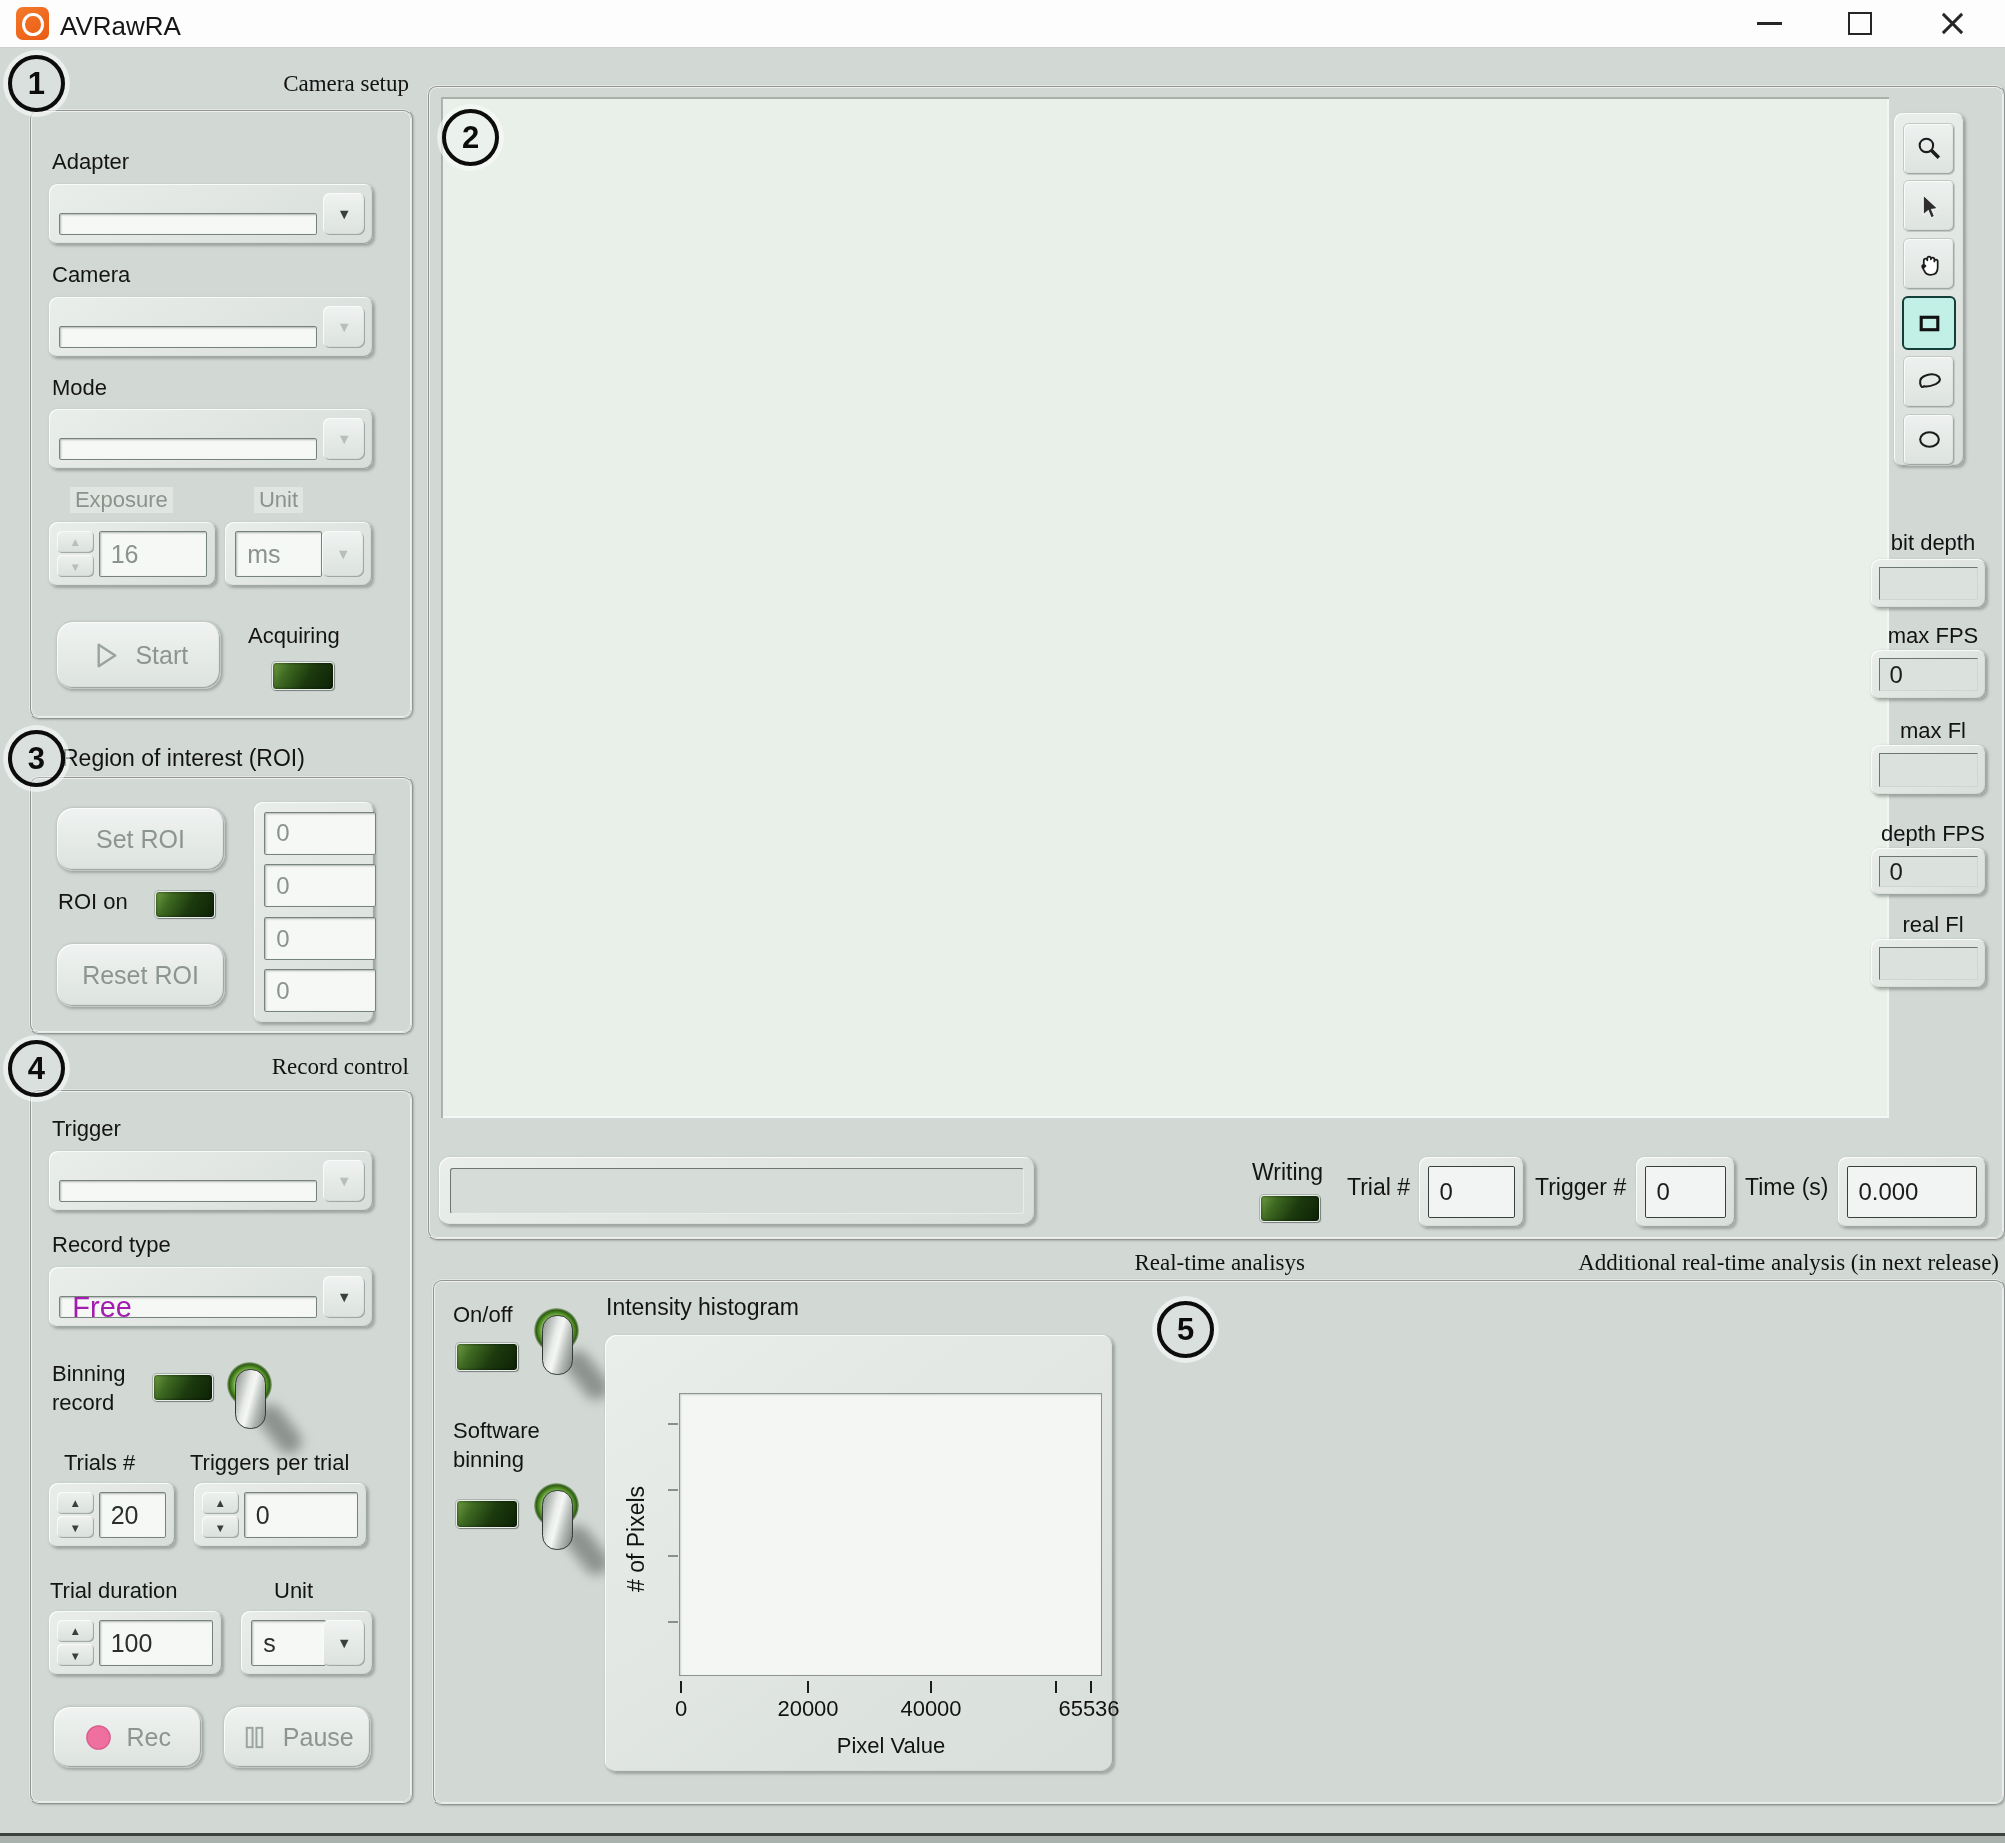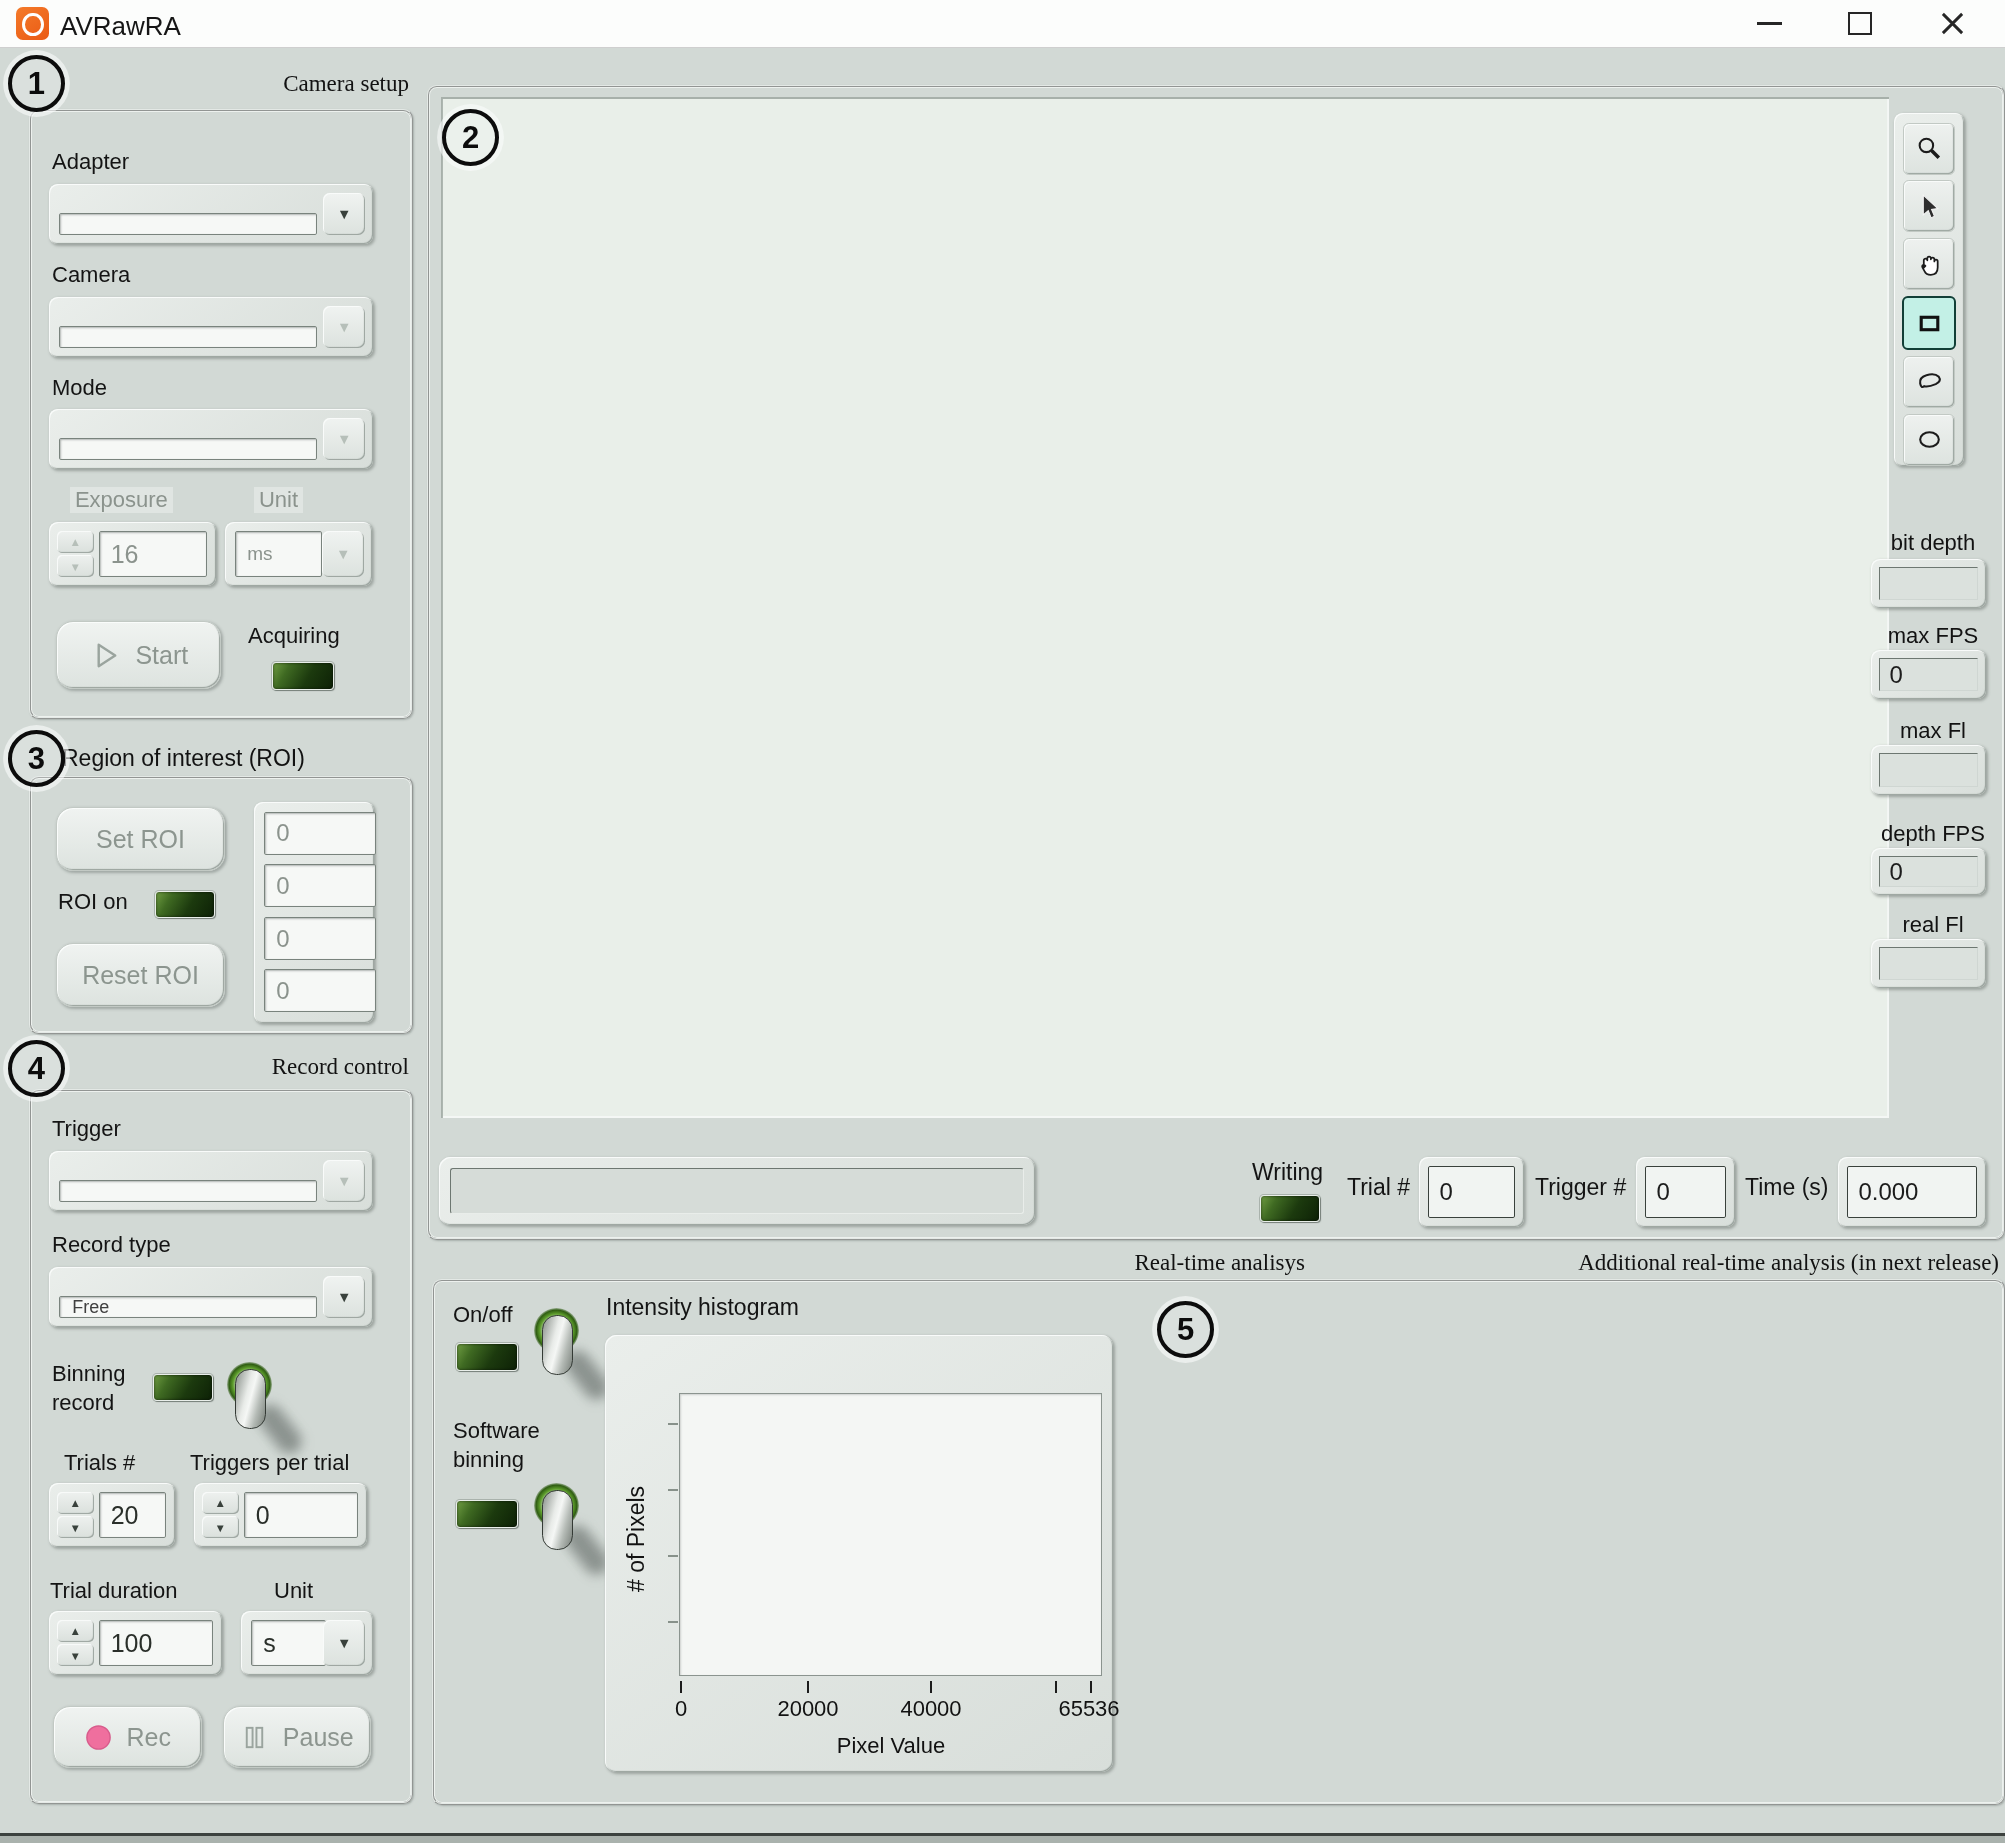--- a/index.html
+++ b/index.html
@@ -25,21 +25,21 @@
     box-shadow:0 0 0 4.9px rgba(250,252,251,.6);display:flex;align-items:center;justify-content:center;
     font-size:31px;font-weight:bold;color:#0c0c0c;z-index:6;}
 
   
   .lbl{position:absolute;font-size:22px;color:#141414;white-space:nowrap;}
   .lbl.dim{color:#8b938d;background:#e0e5e2;padding:0 4.9px;}
   .raised{position:absolute;background:linear-gradient(145deg,#eaeeeb,#d8deda);border-radius:8.7px;
     box-shadow:inset 1px 1px 0 #f9fbfa, inset -1px -1px 1px #98a19c, 1.9px 1.9px 2.9px rgba(70,78,74,.38);}
   .field{position:absolute;background:#f6f8f6;border:1px solid #79837d;border-radius:1.9px;
     box-shadow:inset 1px 1px 1.9px rgba(80,90,85,.42);display:flex;align-items:center;}
-  .combo-field{left:9.7px;top:8.7px;right:56px;bottom:8.7px;padding-left:12.6px;font-size:18px;color:#404040;margin-top:20px;}
+  .combo-field{left:9.7px;top:8.7px;right:56px;bottom:8.7px;padding-left:12.6px;font-size:29px;color:#a21caf;margin-top:20px;}
   .combo-btn{position:absolute;right:7.8px;top:8.7px;bottom:8.7px;width:42px;border-radius:6.8px;
     background:linear-gradient(180deg,#f0f3f1,#dce2de);
     box-shadow:inset 1px 1px 0 #f9fbfa, inset -1px -1px 1px #98a19c;display:flex;align-items:center;justify-content:center;}
   .arr{font-size:14.6px;color:#39413c;line-height:1;}
   .arr.pale{color:#b6bfb9;}
   .spin{position:absolute;left:7.8px;top:8.7px;width:37px;bottom:8.7px;display:flex;flex-direction:column;gap:2.9px;}
   .spin-btn{flex:1;background:linear-gradient(180deg,#eef1ef,#dae0dc);border-radius:4.9px;
     box-shadow:inset 1px 1px 0 #f8faf9, inset -1px -1px 1px #9aa39e;display:flex;align-items:center;justify-content:center;}
   .spin-btn .arr{font-size:11.6px;}
   .num-field{left:50px;top:8.7px;right:8.7px;bottom:8.7px;padding-left:10.7px;font-size:25px;color:#2a2f2a;}
@@ -159,21 +159,21 @@
           <span class="arr pale">▲</span>
         </div>
       <div class="spin-btn">
           <span class="arr pale">▼</span>
         </div>
     </div>
     <div class="field num-field val-dim">16</div>
   </div>
 
   <div class="raised" style="left:225px;top:522px;width:147px;height:64px;">
-    <div class="field" style="left:9.7px;top:8.7px;width:74px;bottom:8.7px;padding-left:11.6px;font-size:19px;">
+    <div class="field" style="left:9.7px;top:8.7px;width:74px;bottom:8.7px;padding-left:11.6px;font-size:25px;">
         <span class="val-dim">ms</span>
       </div>
     <div class="combo-btn">
         <span class="arr pale">▼</span>
       </div>
   </div>
 
   <div class="btn" style="left:56px;top:621px;width:163px;height:66px;">
     <svg width="33" height="33" viewBox="0 0 34 34">
       <path d="M10 6 L27 17 L10 28 Z" fill="none" stroke="#9aa49e" stroke-width="2.5" stroke-linejoin="round"></path>

